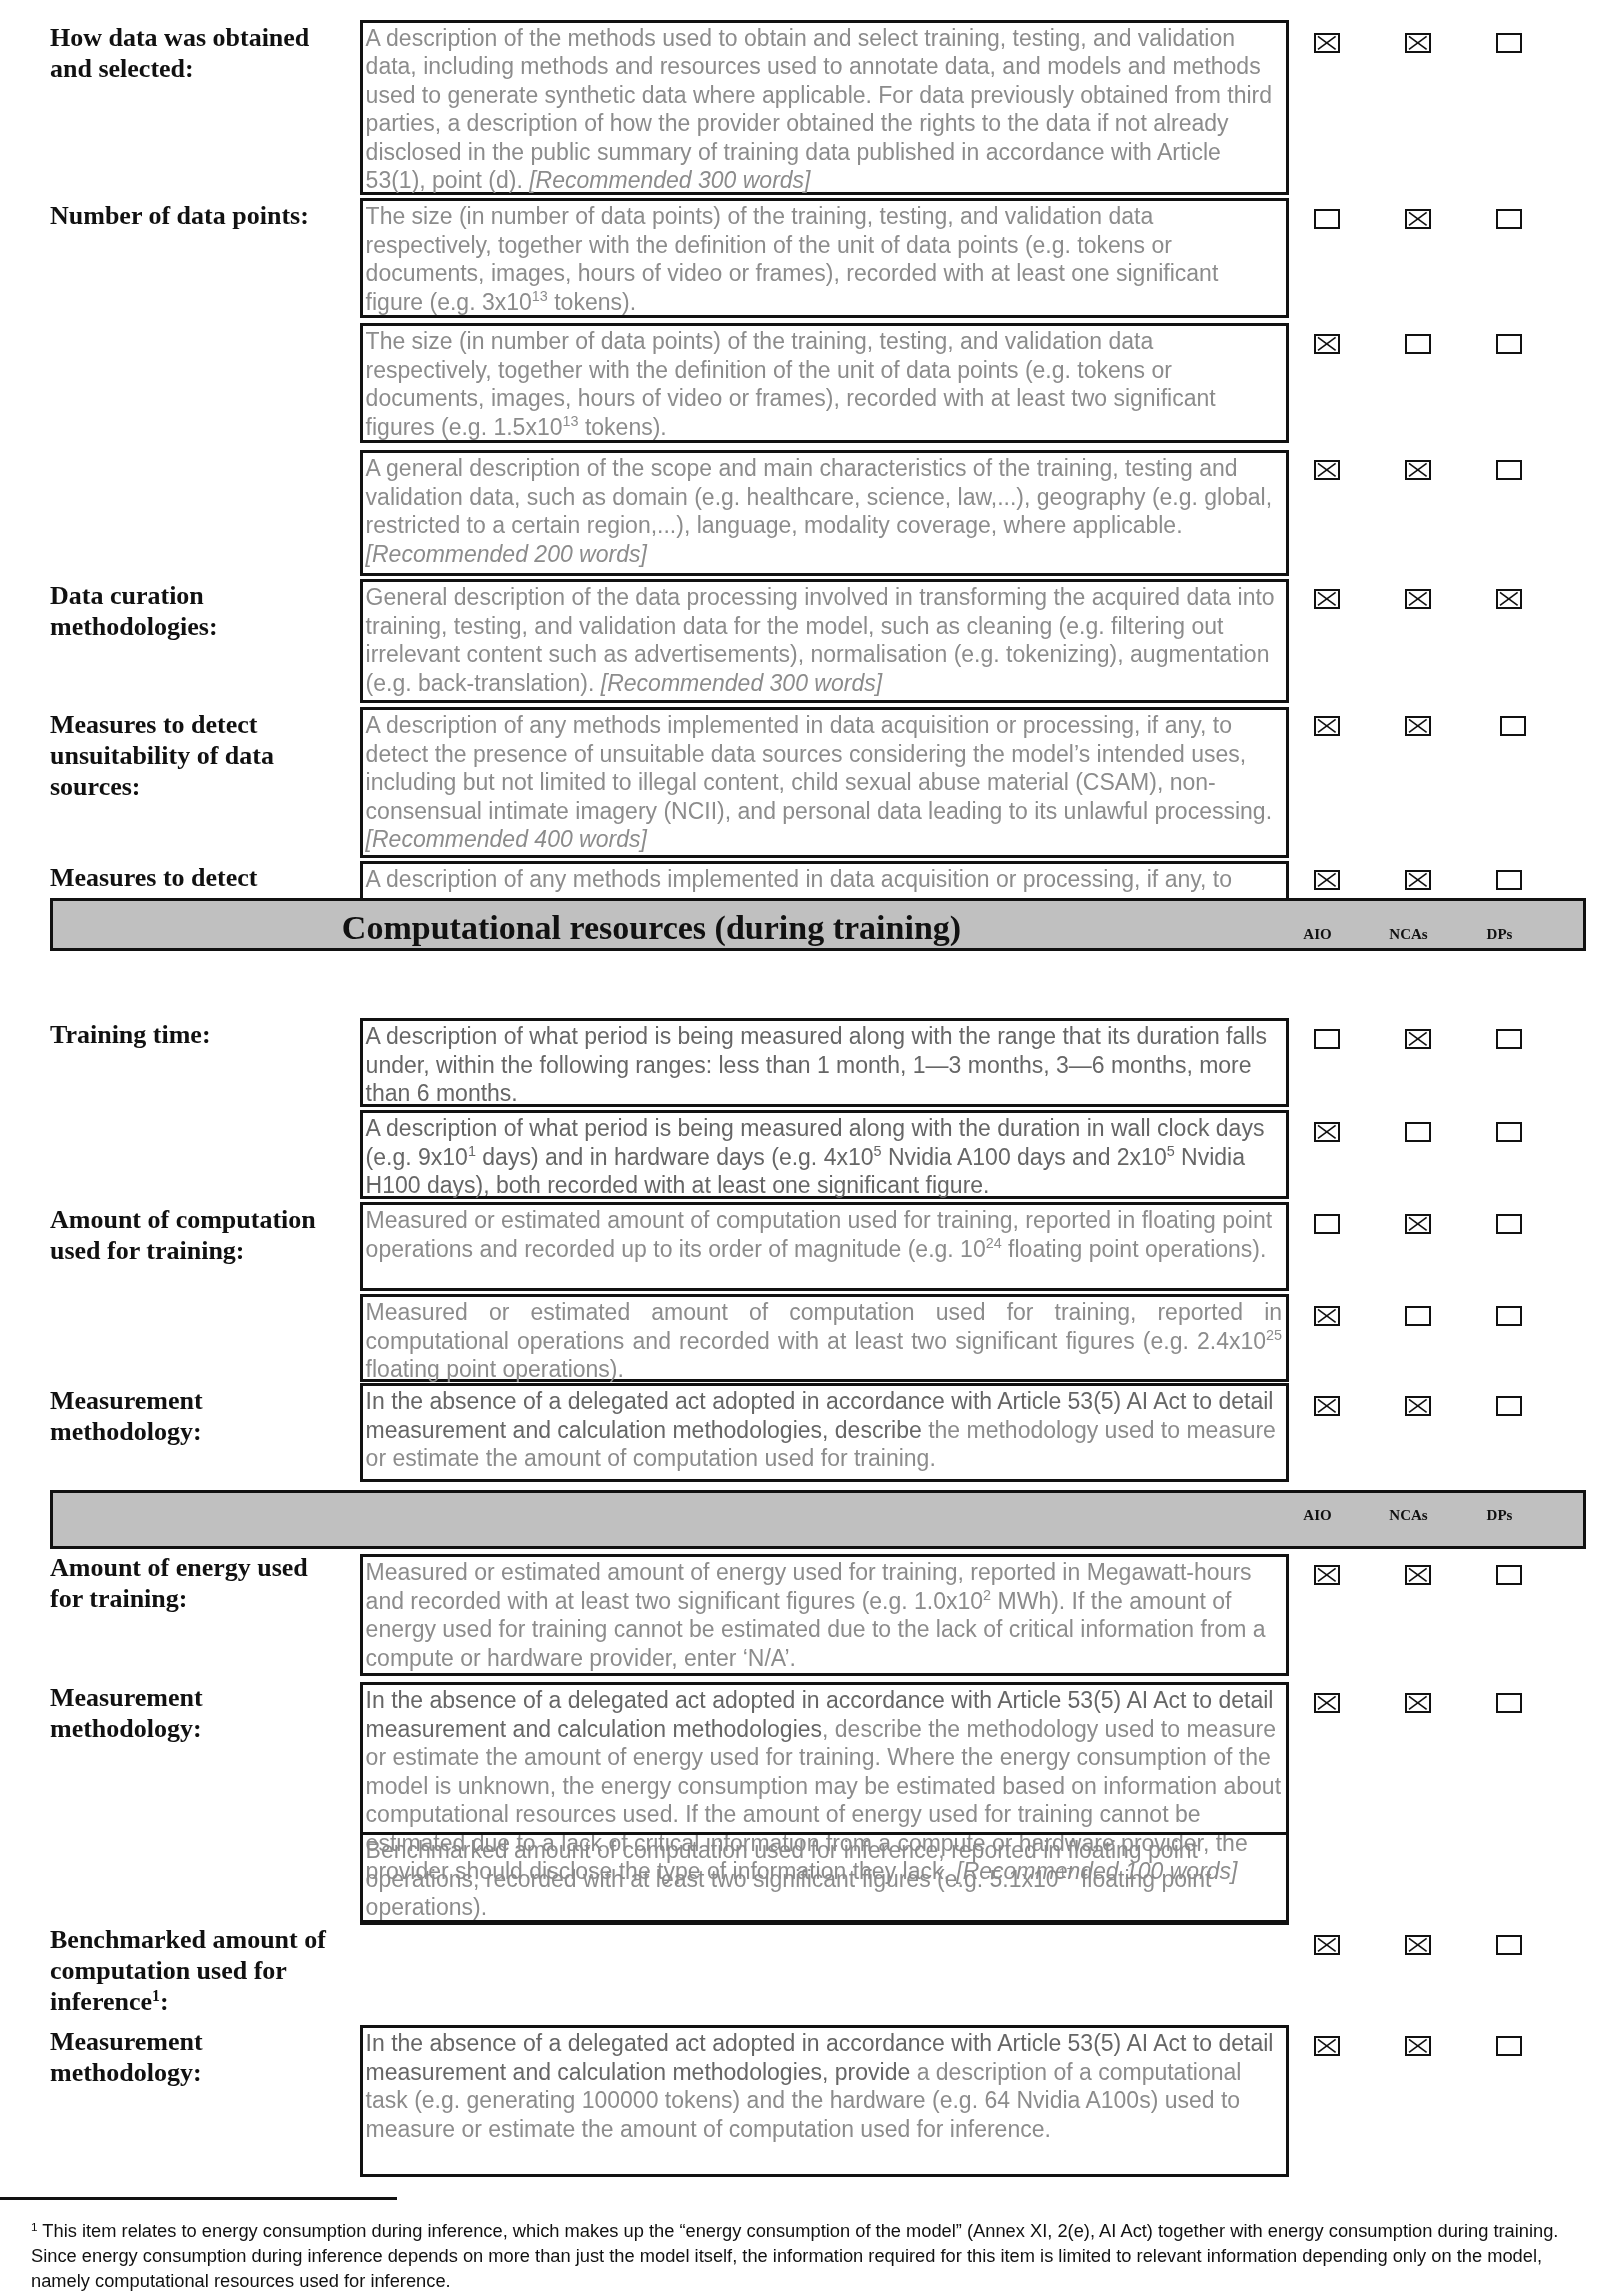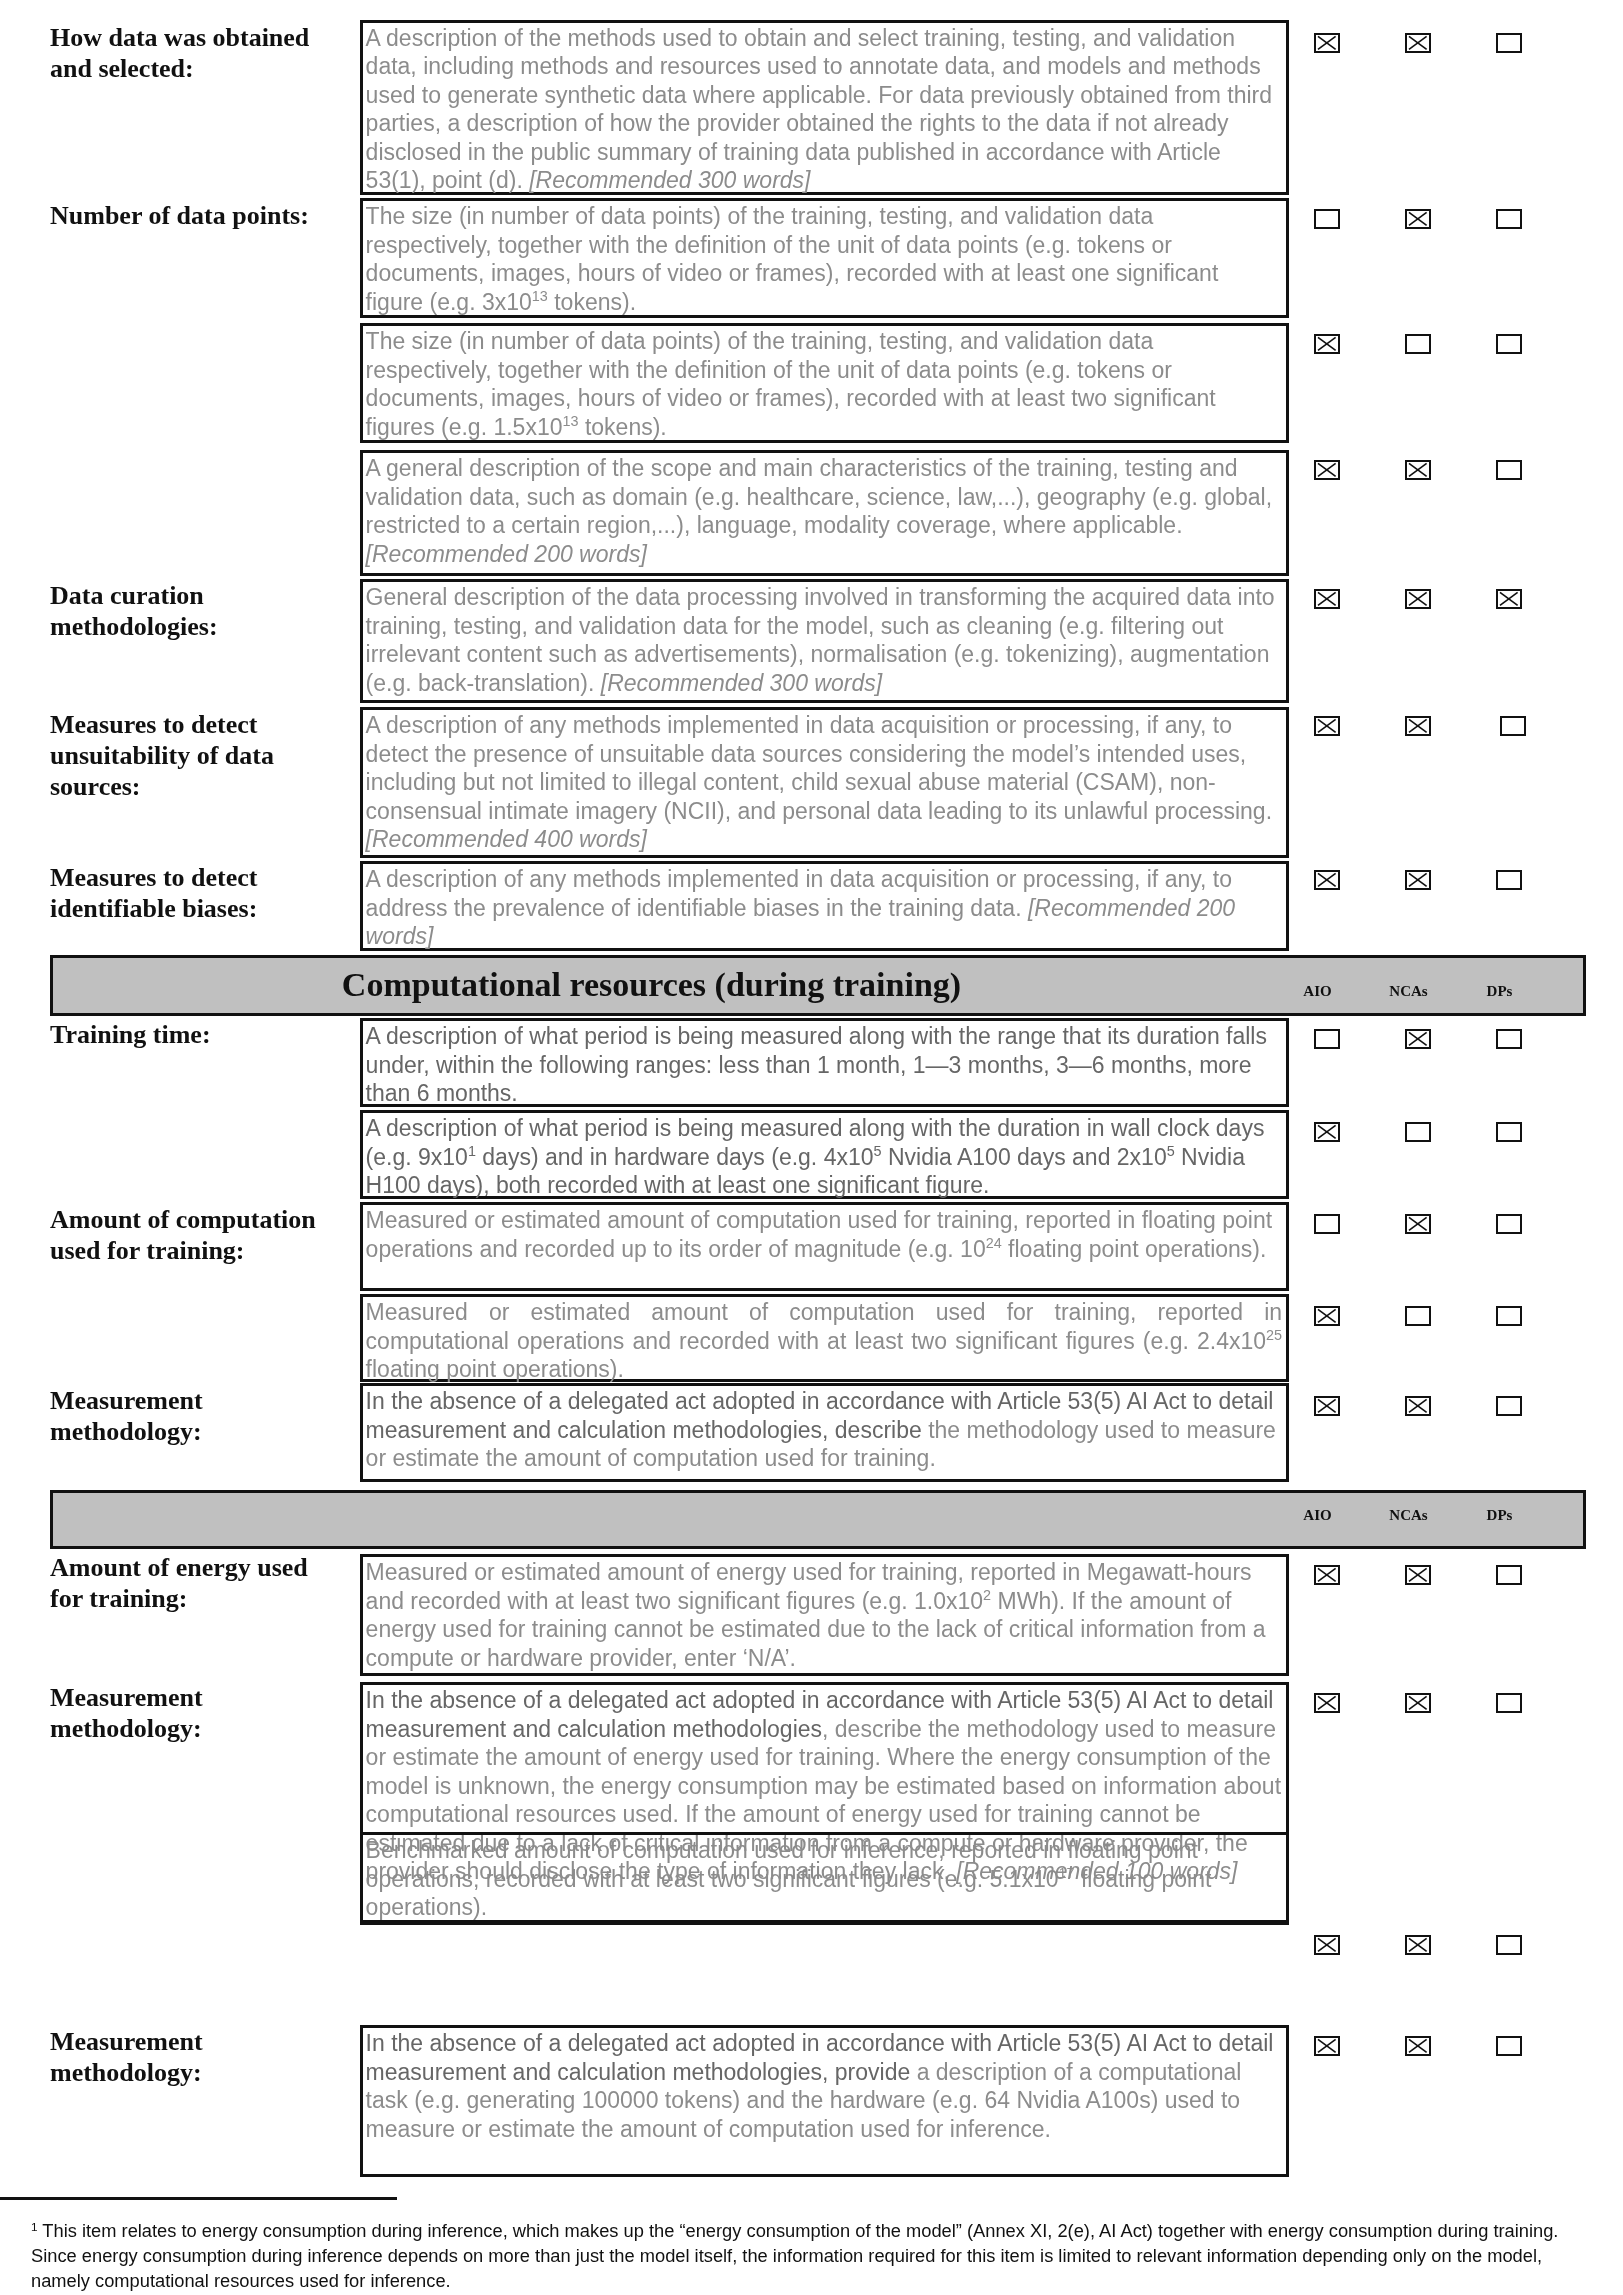--- a/index.html
+++ b/index.html
@@ -169,21 +169,21 @@
       </svg>
     </span>
   <span class="cb nca" style="top:870px" aria-checked="true">
       <svg viewBox="0 0 33 24">
         <line x1="3" y1="2" x2="30" y2="22" stroke="#111" stroke-width="2.5"></line>
         <line x1="30" y1="2" x2="3" y2="22" stroke="#111" stroke-width="2.5"></line>
       </svg>
     </span>
   <span class="cb dp" style="top:870px" aria-checked="false"></span>
 
-  <div class="section" style="top:955px;height:61px">
+  <div class="section" style="top:898px;height:53px">
     <div class="title" style="top:7.9px">Computational resources (during training)</div>
     <div class="col" style="left:1225px;top:25px">AIO</div>
     <div class="col" style="left:1316px;top:25px">NCAs</div>
     <div class="col" style="left:1407px;top:25px">DPs</div>
   </div>
 
   <div class="label" style="top:1019px">Training time:</div>
   <div class="box" style="top:1018px;height:89px">
     <span class="dark">A description of what period is being measured along with the range that its duration falls under, within the following ranges: less than 1 month, 1—3 months, 3—6 months, more than 6 months.</span>
   </div>
@@ -287,20 +287,23 @@
       </svg>
     </span>
   <span class="cb nca" style="top:1693px" aria-checked="true">
       <svg viewBox="0 0 33 24">
         <line x1="3" y1="2" x2="30" y2="22" stroke="#111" stroke-width="2.5"></line>
         <line x1="30" y1="2" x2="3" y2="22" stroke="#111" stroke-width="2.5"></line>
       </svg>
     </span>
   <span class="cb dp" style="top:1693px" aria-checked="false"></span>
 
+  <div class="label" style="top:1924px">
+    <span>Benchmarked amount of computation used for inference</span><sup style="font-size:15.7px;line-height:0;vertical-align:9.2px">1</sup><span>:</span>
+  </div>
   <div class="box" style="top:1832px;height:93px">
     <span>Benchmarked amount of computation used for inference, reported in floating point operations, recorded with at least two significant figures (e.g. 5.1x10</span><sup>17</sup><span> floating point operations).</span>
   </div>
   <span class="cb aio" style="top:1935px" aria-checked="true">
       <svg viewBox="0 0 33 24">
         <line x1="3" y1="2" x2="30" y2="22" stroke="#111" stroke-width="2.5"></line>
         <line x1="30" y1="2" x2="3" y2="22" stroke="#111" stroke-width="2.5"></line>
       </svg>
     </span>
   <span class="cb nca" style="top:1935px" aria-checked="true">

